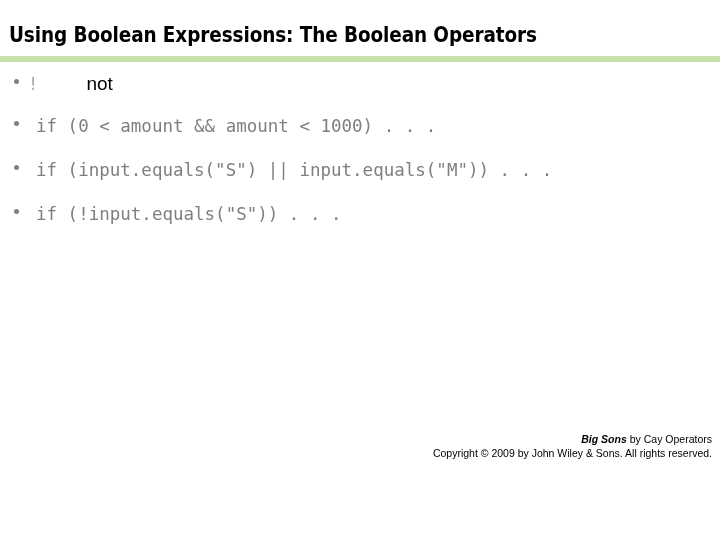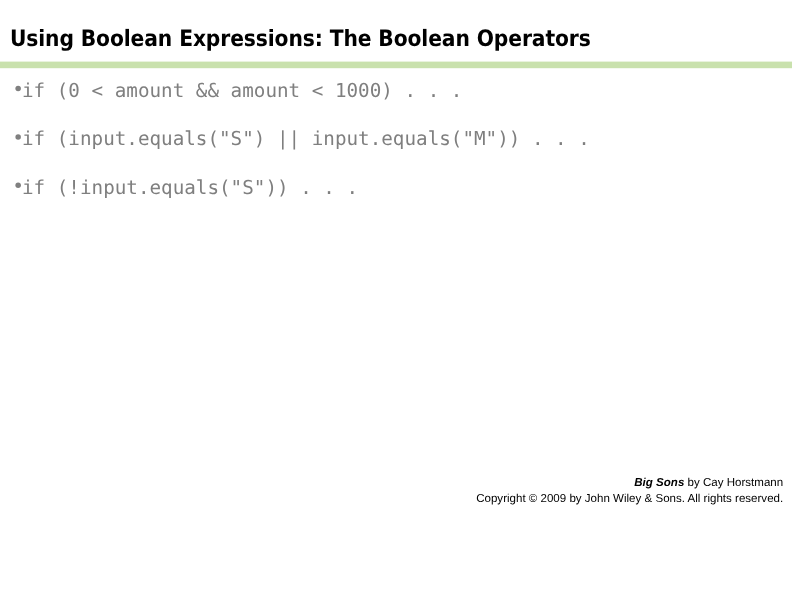--- a/index.html
+++ b/index.html
@@ -95,21 +95,21 @@
   .op-word {
     display: inline-block;
     font-family: "Liberation Sans", sans-serif;
     font-size: 19px;
     color: #000000;
     line-height: 43px;
   }
 
   
   .code-row {
-    padding-left: 20px;
+    padding-left: 36px;
     padding-right: 6px;
     min-height: 44px;
   }
   .code-row .dot {
     top: 16px;
   }
   .code-text {
     display: block;
     font-family: "DejaVu Sans Mono", "Liberation Mono", monospace;
     font-size: 17.5px;
@@ -145,38 +145,43 @@
 
   <div class="title-block">
     <div class="slide-title">Using Boolean Expressions: The Boolean Operators</div>
     <div class="title-rule"></div>
   </div>
 
   <div class="body-block">
 
 
 
+    <div class="bullet-row op-row">
+      <span class="dot"></span>
+      <span class="op-sym">!</span>
+      <span class="op-word">not</span>
+    </div>
 
     <div class="bullet-row code-row">
       <span class="dot"></span>
       <span class="code-text">if (0 &lt; amount &amp;&amp; amount &lt; 1000) . . .</span>
     </div>
 
     <div class="bullet-row code-row">
       <span class="dot"></span>
       <span class="code-text">if (input.equals("S") || input.equals("M")) . . .</span>
     </div>
 
     <div class="bullet-row code-row">
       <span class="dot"></span>
       <span class="code-text">if (!input.equals("S")) . . .</span>
     </div>
 
   </div>
 
   <div class="footer">
     <div class="line1">
-      <span class="book">Big Sons</span><span> by Cay Horstmann</span>
+      <span class="book">Big Sons</span><span> by Cay Operators</span>
     </div>
     <div class="line2">Copyright © 2009 by John Wiley &amp; Sons.  All rights reserved.</div>
   </div>
 
 </div>
 
 </body></html>

